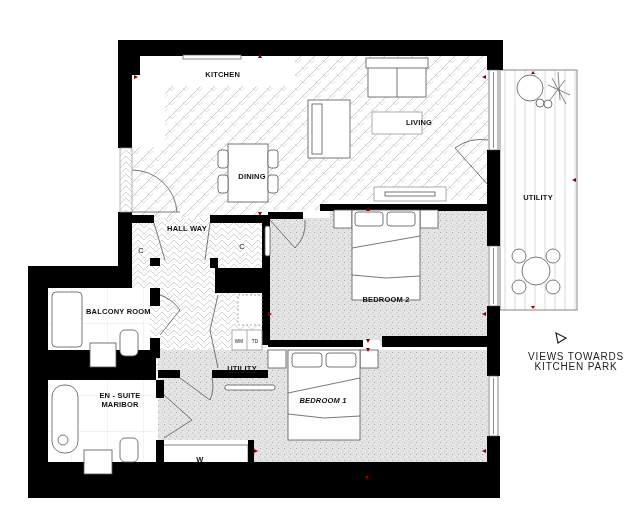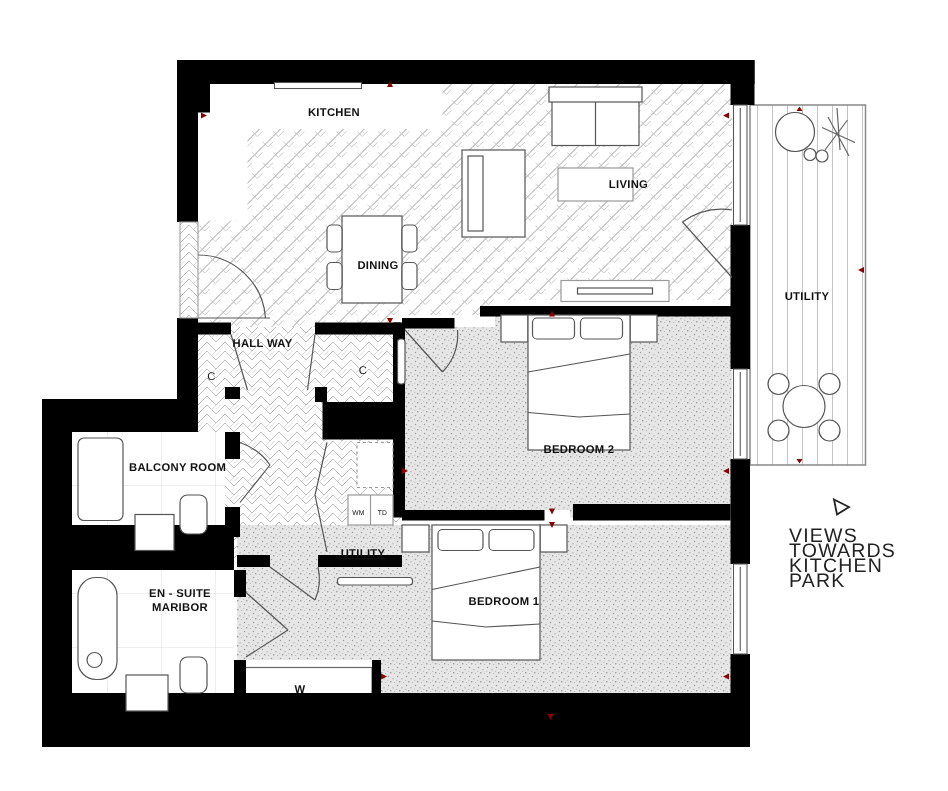--- a/index.html
+++ b/index.html
@@ -1,19 +1,19 @@
 <!DOCTYPE html>
 <html><head>
 <meta charset="utf-8">
 <style>
   html,body{margin:0;padding:0;background:#ffffff;}
   body{width:632px;height:527px;position:relative;overflow:hidden;font-family:"Liberation Sans",sans-serif;}
   .plan{position:absolute;left:0;top:0;width:632px;height:527px;}
   .lbl{position:absolute;font-family:"Liberation Sans",sans-serif;font-weight:bold;font-size:7.5px;color:#111;letter-spacing:0.2px;white-space:nowrap;text-align:center;line-height:9px;}
-  .views{position:absolute;left:526px;top:352px;width:100px;text-align:left;font-family:"Liberation Sans",sans-serif;font-size:13px;color:#222;letter-spacing:0.8px;line-height:10px;}
+  .views{position:absolute;left:526px;top:352px;width:100px;text-align:center;font-family:"Liberation Sans",sans-serif;font-size:10px;color:#222;letter-spacing:0.8px;line-height:10px;}
   .views-arrow{position:absolute;left:554px;top:331px;width:14px;height:14px;}
 </style>
 </head>
 <body>
 
 <svg class="plan" viewBox="0 0 632 527" width="632" height="527">
   <defs>
     <pattern id="herring" width="14" height="14" patternUnits="userSpaceOnUse">
       <rect width="14" height="14" fill="#ffffff"></rect>
       <path d="M0 7 L7 0 M7 14 L14 7 M-3.5 3.5 L3.5 -3.5 M10.5 17.5 L17.5 10.5" stroke="#b8b8b8" stroke-width="0.7"></path>
@@ -215,27 +215,27 @@
     <polygon points="531,74 535,74 533,71"></polygon>
     <polygon points="576,178 576,182 572,180"></polygon>
     <polygon points="531,306 535,306 533,309"></polygon>
   </g>
 </svg>
 
 <div class="lbl" style="left:200px;top:70px;width:40px;text-align:right;">KITCHEN</div>
 <div class="lbl" style="left:384px;top:118px;width:70px;">LIVING</div>
 <div class="lbl" style="left:228px;top:172px;width:48px;">DINING</div>
 <div class="lbl" style="left:508px;top:193px;width:60px;">UTILITY</div>
-<div class="lbl" style="left:153px;top:224px;width:44px;">HALL WAY</div>
+<div class="lbl" style="left:165px;top:224px;width:44px;">HALL WAY</div>
 <div class="lbl" style="left:135px;top:246px;width:12px;font-weight:normal;">C</div>
 <div class="lbl" style="left:236px;top:242px;width:12px;font-weight:normal;">C</div>
 <div class="lbl" style="left:356px;top:263px;width:60px;margin-top:32px;">BEDROOM 2</div>
 <div class="lbl" style="left:86px;top:307px;width:64px;">BALCONY ROOM</div>
 <div class="lbl" style="left:224px;top:364px;width:36px;text-decoration:underline;">UTILITY</div>
-<div class="lbl" style="left:308px;top:396px;width:56px;">BEDROOM 1</div>
+<div class="lbl" style="left:295px;top:396px;width:56px;font-style:italic;">BEDROOM 1</div>
 <div class="lbl" style="left:90px;top:391px;width:60px;">
   <div>EN - SUITE</div>
   <div>MARIBOR</div>
 </div>
 <div class="lbl" style="left:190px;top:455px;width:20px;">W</div>
 <div class="lbl" style="left:231px;top:337px;width:16px;font-size:4.5px;font-weight:normal;">WM</div>
 <div class="lbl" style="left:247px;top:337px;width:16px;font-size:4.5px;font-weight:normal;">TD</div>
 
 <svg class="views-arrow" viewBox="0 0 14 14">
   <polygon points="2,2 12,7 4,12" fill="none" stroke="#222" stroke-width="1.2"></polygon>

